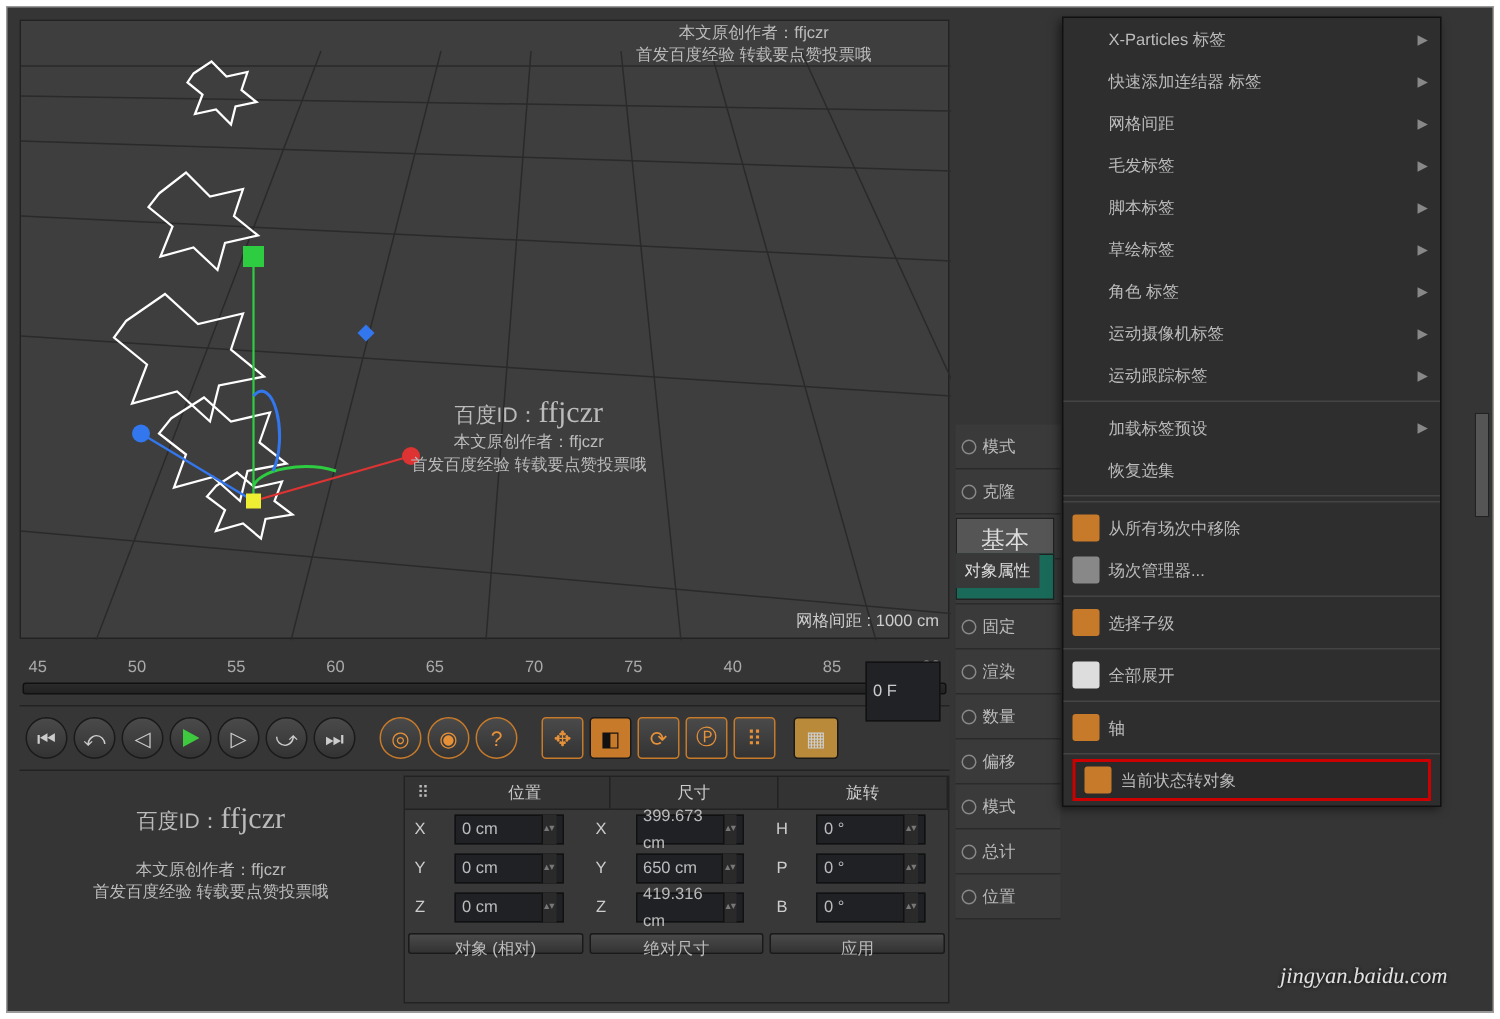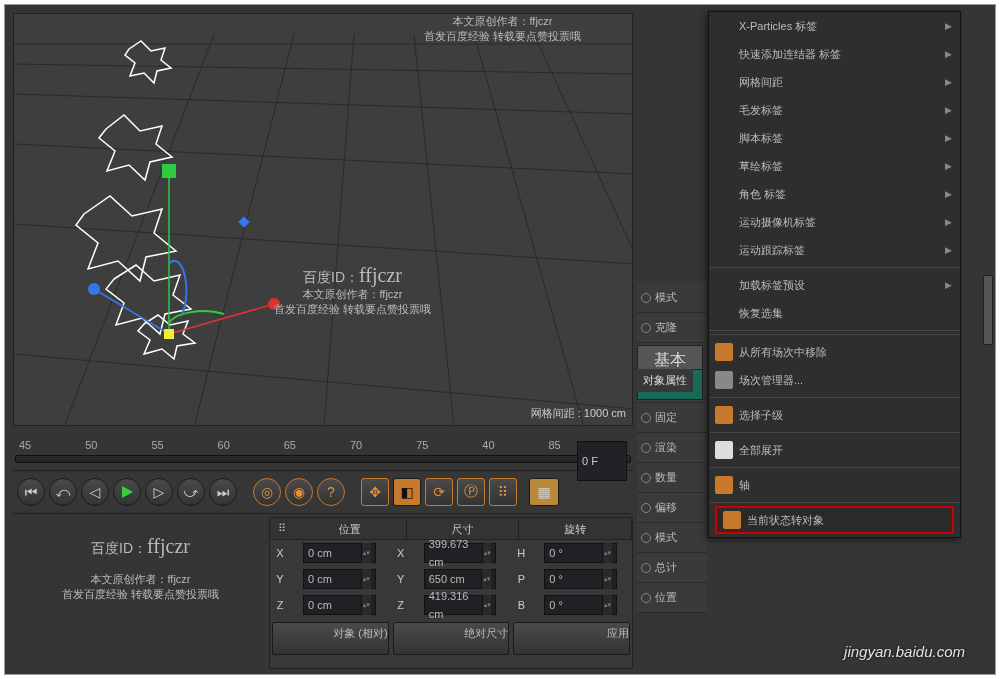--- a/index.html
+++ b/index.html
@@ -20,40 +20,40 @@
 .frame-field{width:50px;height:40px;background:#202226;border:1px solid #111;color:#ccc;padding:0 4px;font-size:11px}
 .coords-panel{position:absolute;left:264px;top:512px;width:364px;height:152px;background:#383838;border:1px solid #222}
 .coords-head{display:flex;height:22px;background:#333;border-bottom:1px solid #222}
 .coords-head .h{flex:1;text-align:center;line-height:22px;color:#ccc;border-right:1px solid #222}
 .coords-head .icon{width:24px;display:flex;align-items:center;justify-content:center}
 .crow{display:flex;height:26px;align-items:center}
 .crow .lbl{width:16px;text-align:center;color:#ccc;margin-left:2px}
 .crow .val{flex:1;height:20px;background:#1f2124;border:1px solid #111;margin:0 15px;padding:0 4px;line-height:18px;color:#ccc;display:flex;align-items:center;justify-content:space-between}
 .crow .spinner{width:10px;height:20px;background:#2a2a2a;border-left:1px solid #111;color:#777;font-size:7px;display:flex;flex-direction:column;align-items:center;justify-content:center}
 .coords-foot{display:flex;height:24px;margin-top:4px}
-.cbtn{flex:1;height:33px;background:linear-gradient(#4a4a4a,#333);border:1px solid #1a1a1a;margin:0 2px;text-align:right;line-height:20px;cursor:pointer;border-radius:2px}
+.cbtn{flex:1;height:14px;background:linear-gradient(#4a4a4a,#333);border:1px solid #1a1a1a;margin:0 2px;text-align:center;line-height:20px;cursor:pointer;border-radius:2px}
 .left-wm{position:absolute;left:8px;top:530px;width:255px}
 .ctx-menu{position:absolute;left:703px;top:6px;width:253px;background:#2e2e2e;border:1px solid #111;box-shadow:-2px 2px 6px rgba(0,0,0,.5)}
 .mi{height:28px;display:flex;align-items:center;padding:0 10px 0 30px;cursor:pointer;position:relative}
 .mi .arrow{position:absolute;right:8px;color:#888;font-size:9px}
 .mi.hl{color:#e69138}
 .mi .mi-icon{position:absolute;left:6px;width:18px;height:18px;border-radius:2px}
 .mi .short{position:absolute;right:20px;color:#999}
 .sep{height:1px;background:#444;margin:3px 0}
 .mi.boxed{margin:3px 6px;border:2px solid #c00;background:#2a2a2a}
 .right-strip{position:absolute;left:632px;top:278px;width:70px;background:#3a3a3a}
 .rs-row{height:30px;display:flex;align-items:center;padding:0 4px;border-bottom:1px solid #2a2a2a;gap:4px}
 .rs-row .circ{width:10px;height:10px;border:1px solid #888;border-radius:50%;display:inline-block}
 .attrib-tabs{position:absolute;left:632px;top:340px;display:flex}
 .atab{padding:4px 16px;background:#555;border:1px solid #222;color:#ddd;font-size:16px}
 .atab.teal{background:#1a6a5a}
 .watermark{position:absolute;color:rgba(200,200,200,.35);font-size:12px;text-align:center;pointer-events:none}
 .watermark .big{font-size:14px;font-family:SimHei,sans-serif;display:inline}
 .watermark .id{font-family:Georgia,serif;font-size:20px}
-.footer-wm{position:absolute;right:30px;bottom:14px;color:#fff;font-style:italic;font-size:15px;font-family:Liberation Sans, sans-serif;opacity:.85;text-shadow:0 0 3px #000}
+.footer-wm{position:absolute;right:30px;bottom:14px;color:#fff;font-style:italic;font-size:15px;font-family:Liberation Serif, serif;opacity:.85;text-shadow:0 0 3px #000}
 .scroll-ind{position:absolute;left:978px;top:270px;width:10px;height:70px;background:#555;border:1px solid #222}
 svg{display:block}
 </style>
 </head>
 <body>
 
 <div class="frame">
 
   <div class="viewport">
     <svg width="620" height="413">

